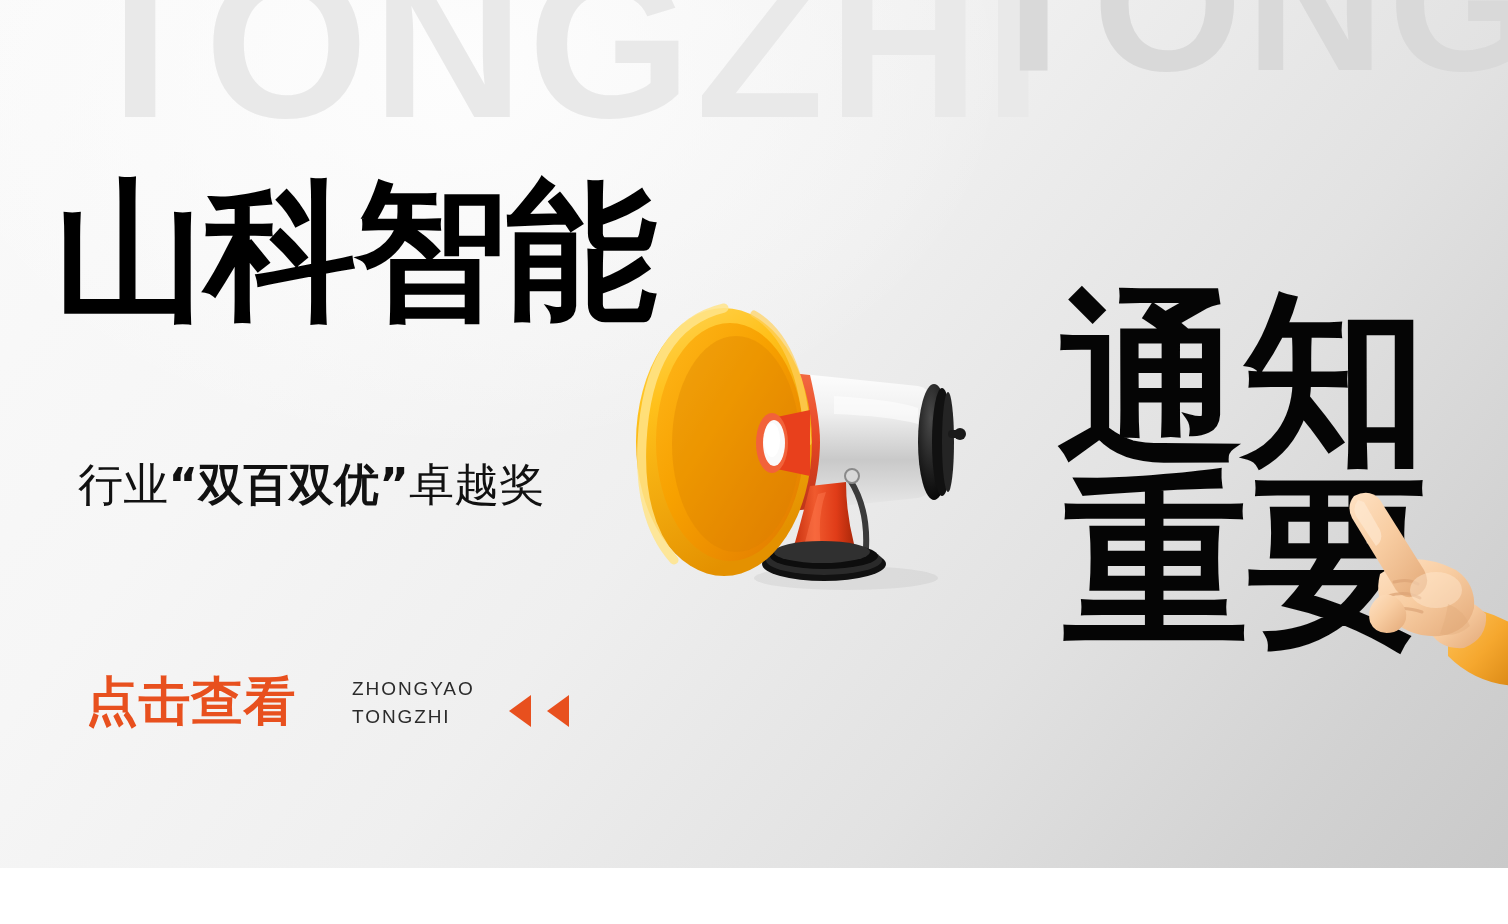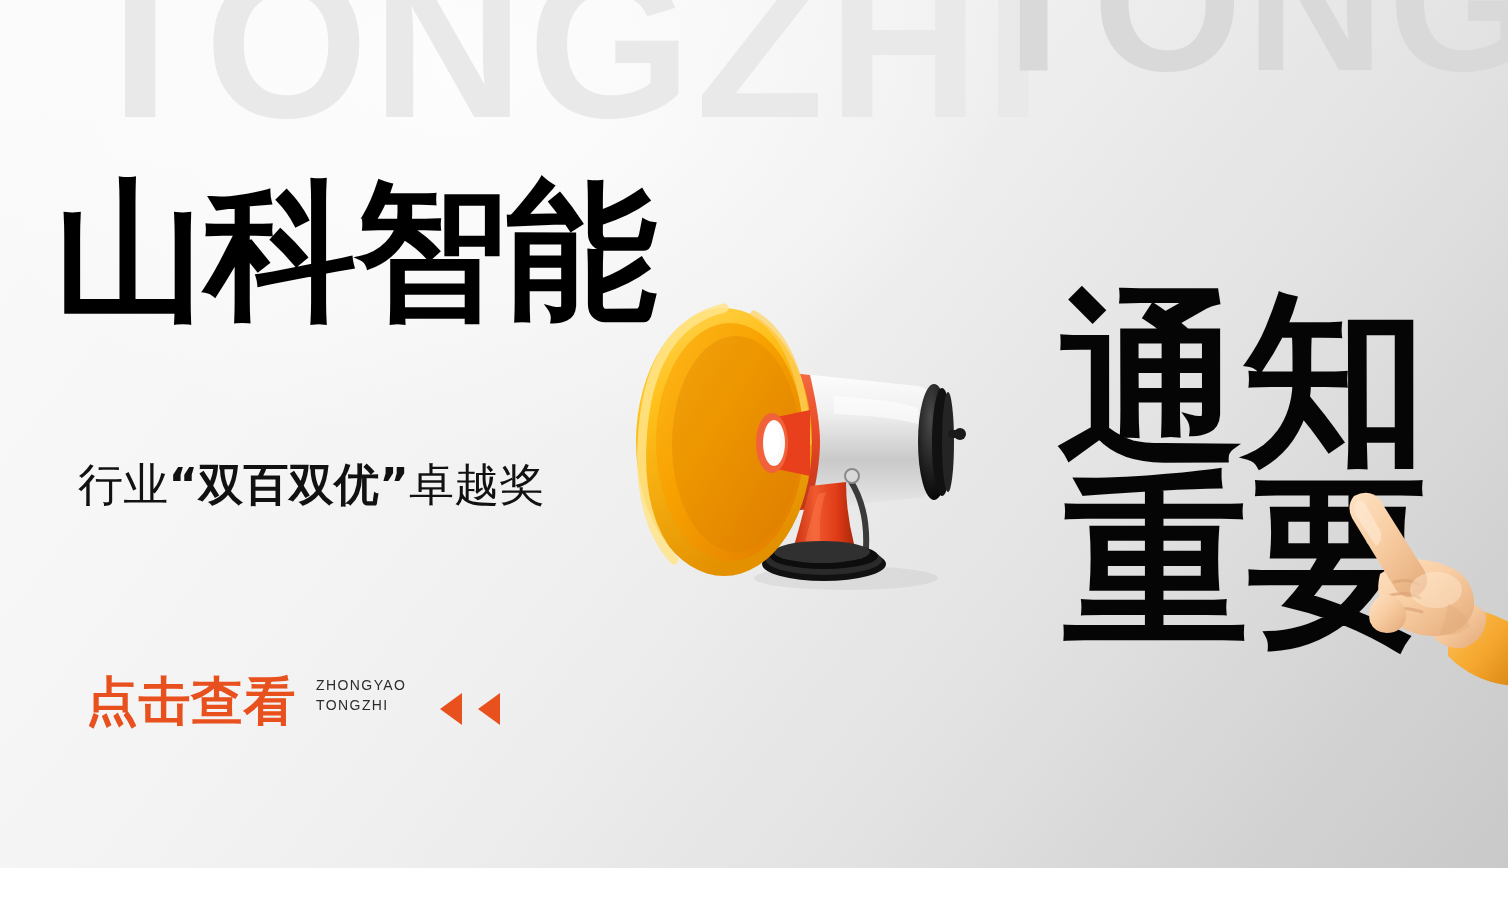--- a/index.html
+++ b/index.html
@@ -51,23 +51,24 @@
   #cta{
     position:absolute;left:86px;top:675px;
     display:flex;gap:20px;
   }
   #cta-zh{
     font-size:52px;line-height:1;font-weight:700;
     color:#E8501E;letter-spacing:.01em;white-space:nowrap;
     font-family:"DejaVu Sans","Liberation Sans",sans-serif;
   }
   #cta-py{
-    font-size:14px;line-height:1.45;color:#2B2B2B;
+    font-size:19px;line-height:1.45;color:#2B2B2B;
     letter-spacing:.10em;white-space:nowrap;
     font-family:"Liberation Sans",sans-serif;
+    margin-left:36px;
   }
   #cta-arrows{display:flex;gap:16px;align-items:center;margin-left:14px;margin-top:16px;}
   .tri{
     width:0;height:0;
     border-top:16px solid transparent;
     border-bottom:16px solid transparent;
     border-right:22px solid #E8501E;
   }
 
   

